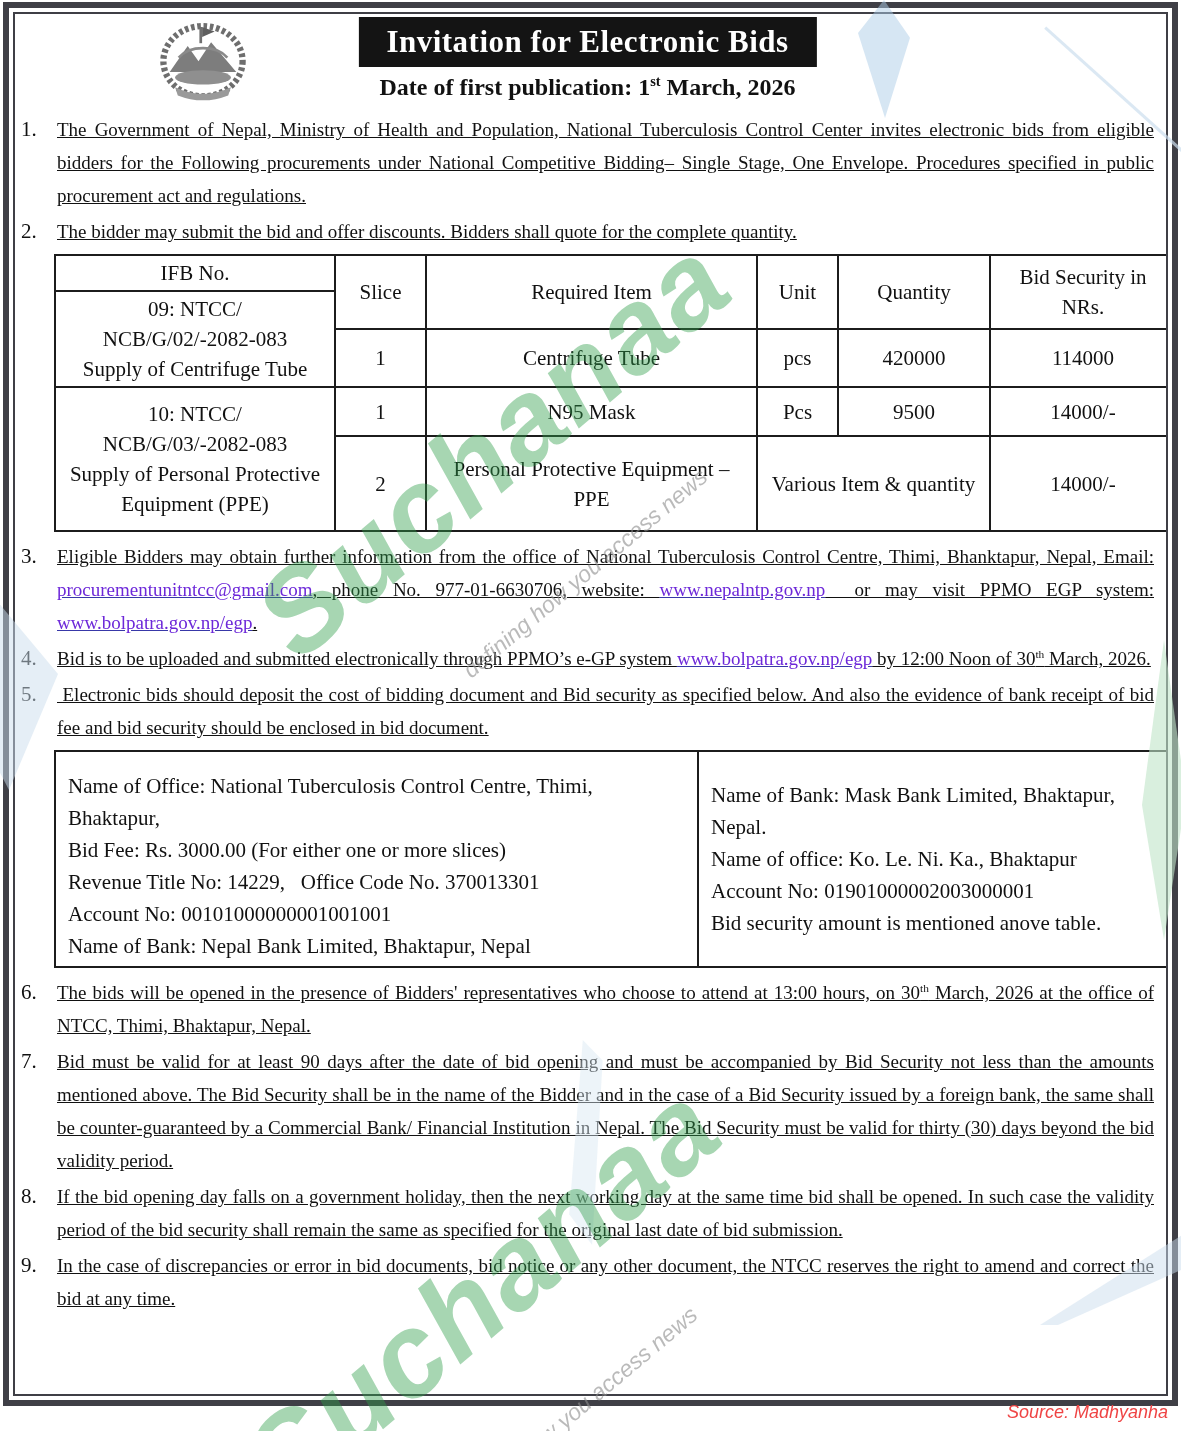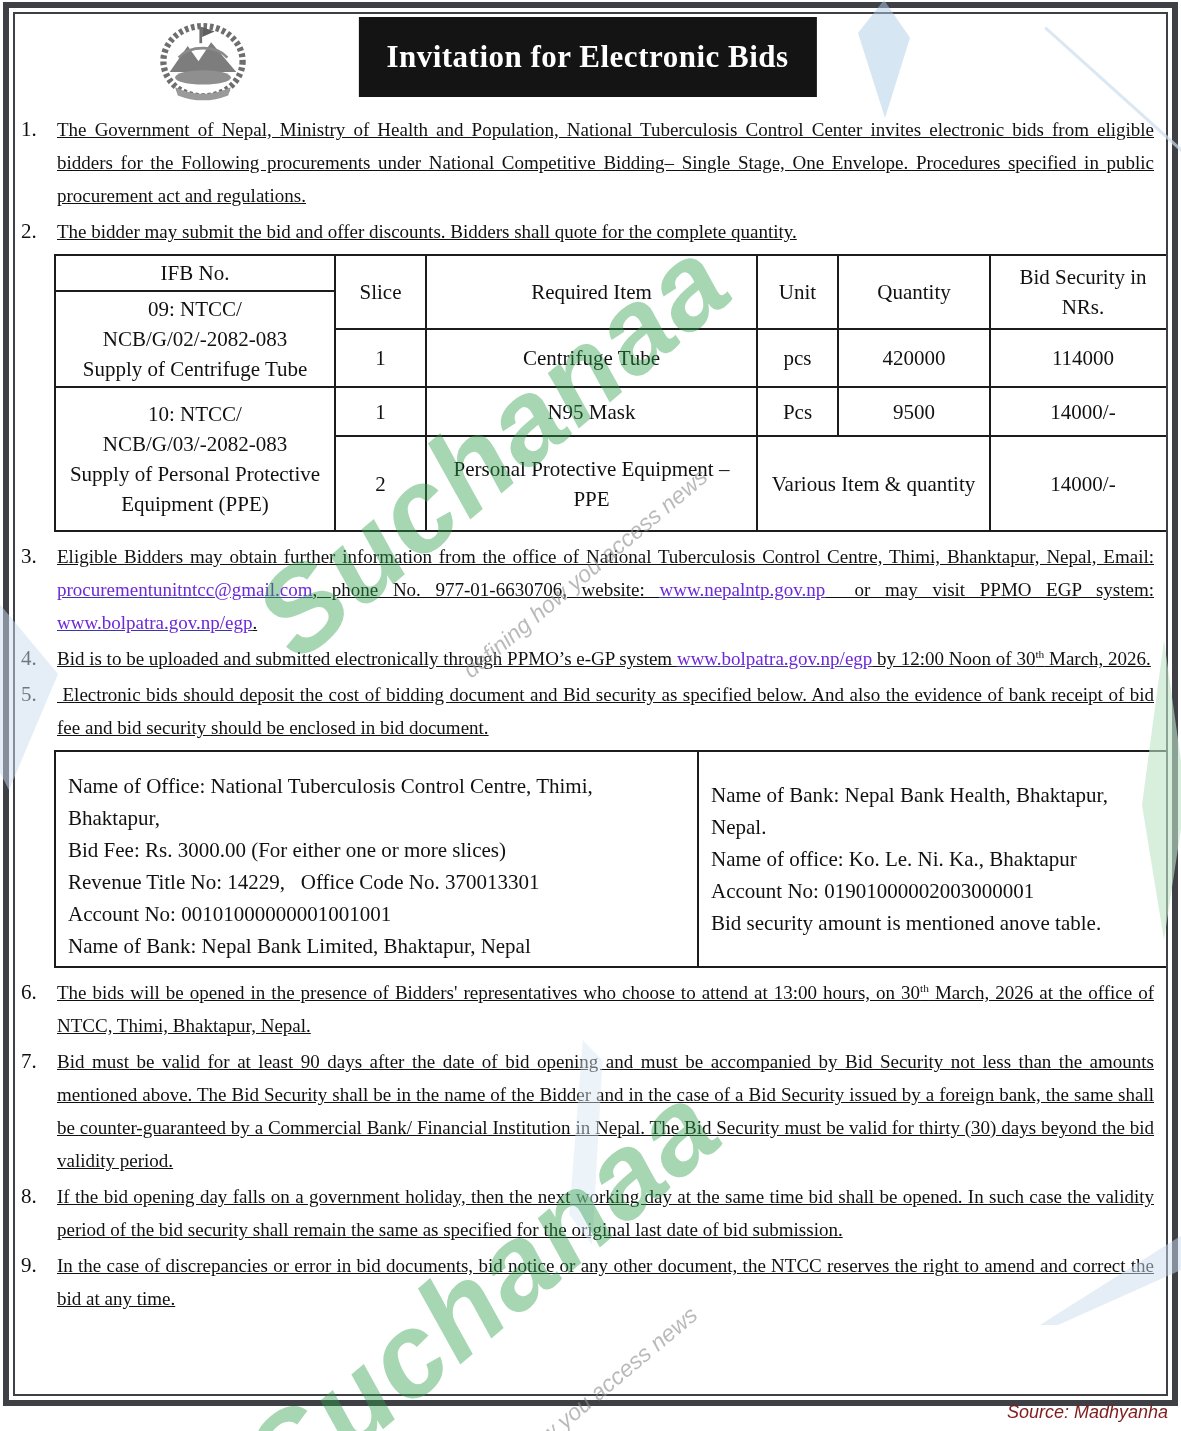--- a/index.html
+++ b/index.html
@@ -14,21 +14,21 @@
   .doc-inner{
     position:absolute;left:4px;top:4px;right:4px;bottom:4px;
     border:2px solid #3f3f46;padding:0 12px 0 6px;overflow:hidden;
   }
   
   .doc-header{position:relative;height:96px;}
   .emblem{position:absolute;left:132px;top:4px;width:100px;height:90px;}
   .title-box{
     position:absolute;left:50%;top:3px;transform:translateX(-50%);
     background:#141414;color:#fff;font-weight:bold;font-size:31px;
-    padding:22px 28px;white-space:nowrap;letter-spacing:0.5px;
+    padding:7px 28px;white-space:nowrap;letter-spacing:0.5px;
   }
   .date-line{
     position:absolute;left:0;right:0;top:60px;text-align:center;
     font-weight:bold;font-size:24px;
   }
   sup{font-size:60%;line-height:0;}
   
   .item{display:flex;margin:3px 0;}
   .item .num{flex:none;width:36px;font-size:21px;line-height:33px;}
   .item .txt{flex:1;text-align:justify;font-size:19px;line-height:33px;text-decoration:underline;}
@@ -51,21 +51,21 @@
   .t2 td{border:2px solid #1c1c1c;font-size:21px;padding:4px 12px;}
   .t2 .hdr td{
     background:#d8d8d8;font-weight:bold;text-align:center;
     font-size:22px;height:62px;line-height:31px;vertical-align:middle;
   }
   .t2 .body td{vertical-align:middle;height:188px;}
   .t2 .body td.top{vertical-align:top;padding-top:18px;}
   .cell-line{line-height:32px;}
   .source{
     position:absolute;right:13px;top:1402px;font-family:"Liberation Sans", sans-serif;
-    font-style:italic;font-size:18px;color:#7f1d1d;
+    font-style:italic;font-size:18px;color:#ef4444;
   }
   
   .wm-layer{position:absolute;left:0;top:0;width:100%;height:100%;pointer-events:none;}
   .wm-main{
     position:absolute;font-family:"Liberation Sans", sans-serif;font-weight:bold;
     font-style:italic;font-size:118px;letter-spacing:2px;opacity:0.42;
     transform:rotate(-40deg);
   }
   .wm-tag{
     position:absolute;font-family:"Liberation Sans", sans-serif;font-style:italic;
@@ -88,20 +88,21 @@
             <path d="M28 44 C40 30, 70 30, 82 44" stroke="#8a8a8a" fill="none" stroke-width="3"></path>
             <ellipse cx="55" cy="66" rx="31" ry="8" fill="#8f8f8f"></ellipse>
             <rect x="51" y="10" width="3" height="18" fill="#6f6f6f"></rect>
             <path d="M54 10 L68 15 L54 21 Z" fill="#5f5f5f"></path>
             <path d="M24 77 Q55 92 86 77 L83 86 Q55 97 27 86 Z" fill="#9a9a9a"></path>
           </svg>
         </div>
         <div class="title-box">
           <span>Invitation for Electronic Bids</span>
         </div>
+        <div class="date-line"><span>Date of first publication: 1</span><sup>st</sup><span> March, 2026</span></div>
       </div>
 
       <div class="item">
         <span class="num">1.</span>
         <div class="txt"><span>The Government of Nepal, Ministry of Health and Population, National Tuberculosis Control Center invites electronic bids from eligible bidders for the Following procurements under National Competitive Bidding– Single Stage, One Envelope. Procedures specified in public procurement act and regulations.</span></div>
       </div>
       <div class="item">
         <span class="num">2.</span>
         <div class="txt"><span>The bidder may submit the bid and offer discounts. Bidders shall quote for the complete quantity.</span></div>
       </div>
@@ -179,21 +180,21 @@
         <tr class="body">
           <td class="top">
                 <div class="cell-line">Name of Office: National Tuberculosis Control Centre, Thimi,</div>
                 <div class="cell-line">Bhaktapur,</div>
                 <div class="cell-line">Bid Fee: Rs. 3000.00 (For either one or more slices)</div>
                 <div class="cell-line">Revenue Title No: 14229, &nbsp; Office Code No. 370013301</div>
                 <div class="cell-line">Account No: 00101000000001001001</div>
                 <div class="cell-line">Name of Bank: Nepal Bank Limited, Bhaktapur, Nepal</div>
               </td>
           <td>
-                <div class="cell-line">Name of Bank: Nepal Bank Health, Bhaktapur,</div>
+                <div class="cell-line">Name of Bank: Mask Bank Limited, Bhaktapur,</div>
                 <div class="cell-line">Nepal.</div>
                 <div class="cell-line">Name of office: Ko. Le. Ni. Ka., Bhaktapur</div>
                 <div class="cell-line">Account No: 01901000002003000001</div>
                 <div class="cell-line">Bid security amount is mentioned anove table.</div>
               </td>
         </tr>
       </tbody>
         </table>
 
       <div class="item">

